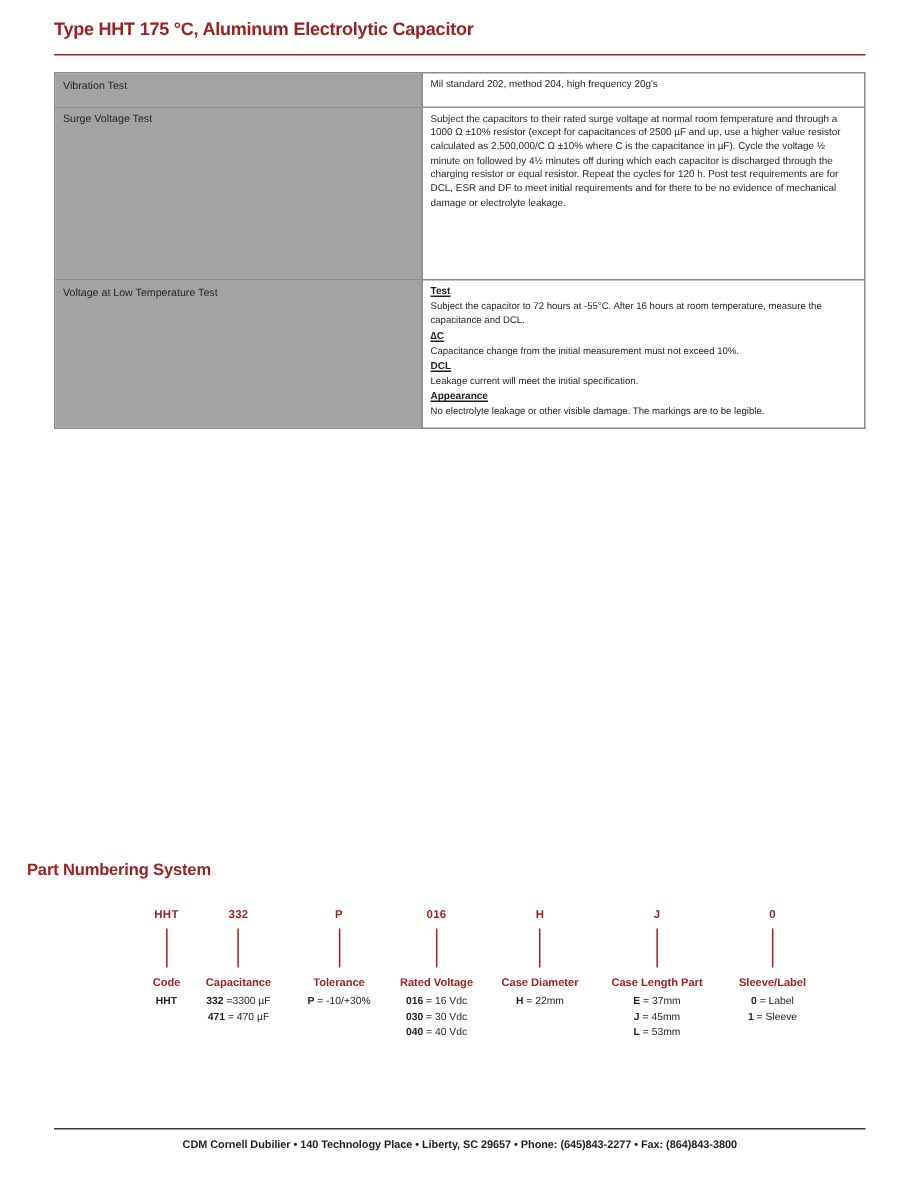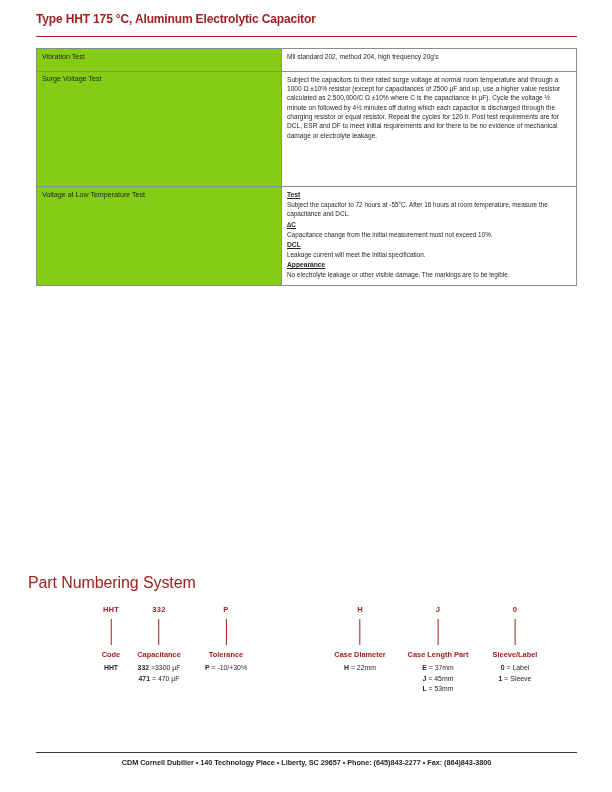--- a/index.html
+++ b/index.html
@@ -47,21 +47,21 @@
   }
   .spec-table td {
     border: 1px solid #8c8c8c;
     vertical-align: top;
     padding: 3px 5px 4px 5px;
     font-size: 6.6px;
     line-height: 1.42;
   }
   .spec-table td.label-cell {
     width: 234px;
-    background: #84cc16;
+    background: #a3a3a3;
     font-size: 7.1px;
     line-height: 1.3;
     padding-top: 3.5px;
   }
   .spec-table td.body-cell {
     background: #ffffff;
   }
   .row-vibration td { height: 14px; }
   .row-surge td     { height: 107px; }
   .row-storage td   { height: 87px; }
@@ -81,24 +81,24 @@
   .sub-text {
     display: block;
     margin: 0 0 1px 0;
     font-size: 6.4px;
     line-height: 1.45;
   }
 
   
   .pns-title {
     position: absolute;
-    left: 28px;
+    left: 18px;
     top: 574px;
-    font-size: 16px;
-    font-weight: normal;
+    font-size: 11px;
+    font-weight: bold;
     color: #9e2020;
     letter-spacing: -0.1px;
   }
 
   .pns-wrap {
     position: absolute;
     left: 36px;
     top: 606px;
     width: 541px;
     height: 110px;
@@ -219,20 +219,30 @@
       </div>
     </div>
     <div class="pns-col" style="left: 190px;">
       <div class="pns-code">P</div>
       <div class="pns-stem"></div>
       <div class="pns-label">Tolerance</div>
       <div class="pns-values">
         <div><span class="k">P</span><span> = -10/+30%</span></div>
       </div>
     </div>
+    <div class="pns-col" style="left: 255px;">
+      <div class="pns-code">016</div>
+      <div class="pns-stem"></div>
+      <div class="pns-label">Rated Voltage</div>
+      <div class="pns-values">
+        <div><span class="k">016</span><span> = 16 Vdc</span></div>
+        <div><span class="k">030</span><span> = 30 Vdc</span></div>
+        <div><span class="k">040</span><span> = 40 Vdc</span></div>
+      </div>
+    </div>
     <div class="pns-col" style="left: 324px;">
       <div class="pns-code">H</div>
       <div class="pns-stem"></div>
       <div class="pns-label">Case Diameter</div>
       <div class="pns-values">
         <div><span class="k">H</span><span> = 22mm</span></div>
       </div>
     </div>
     <div class="pns-col" style="left: 402px;">
       <div class="pns-code">J</div>

